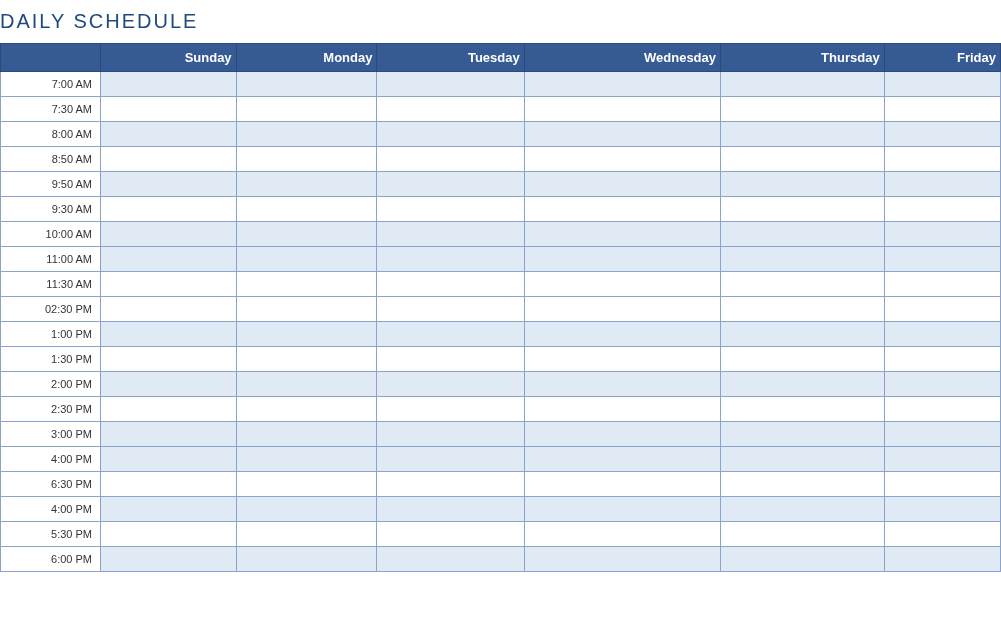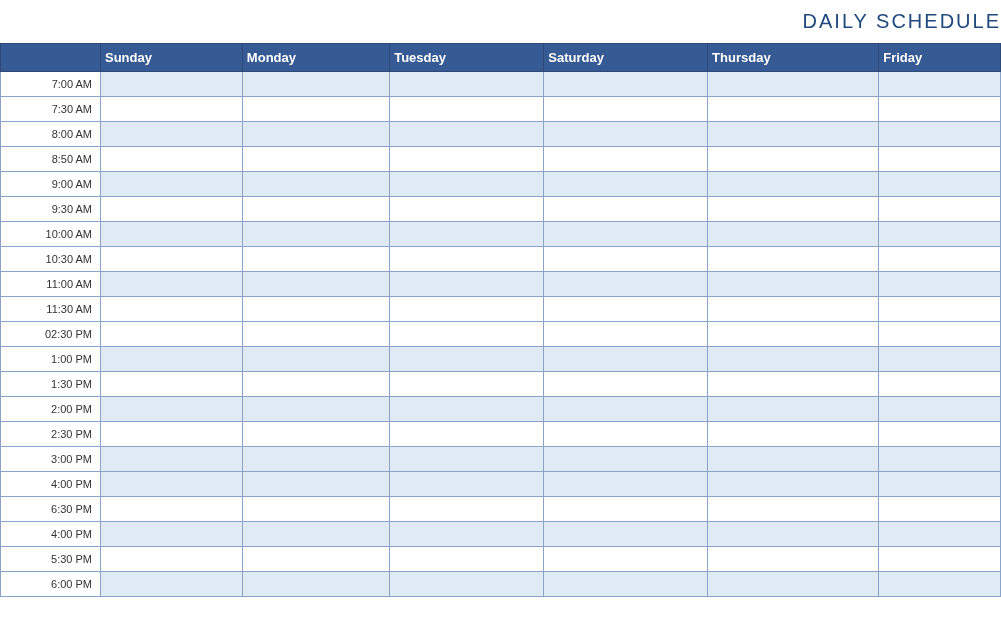--- a/index.html
+++ b/index.html
@@ -6,39 +6,39 @@
       margin: 0;
       padding: 0;
       box-sizing: border-box;
     }
     body {
       font-family: Arial, Helvetica, sans-serif;
       background: #ffffff;
       width: 1001px;
     }
     .title {
-      text-align: right;
+      text-align: left;
       color: #1f497d;
       font-size: 20px;
       font-weight: 400;
       letter-spacing: 2px;
       padding: 10px 0;
     }
     table {
       width: 100%;
       border-collapse: collapse;
     }
     th {
       background: #355a94;
       color: #ffffff;
       font-weight: bold;
       font-size: 13px;
       padding: 6px 4px;
       border: 1px solid #2b4a7a;
-      text-align: left;
+      text-align: right;
       height: 26px;
       margin-top: 20px;
     }
     th.time-header {
       width: 100px;
     }
     td {
       border: 1px solid #8aa3c8;
       height: 25px;
       font-size: 11px;
@@ -65,21 +65,21 @@
 
 <div class="title">DAILY SCHEDULE</div>
 
 <table>
   <thead>
     <tr>
       <th class="time-header"></th>
       <th>Sunday</th>
       <th>Monday</th>
       <th>Tuesday</th>
-      <th>Saturday</th>
+      <th>Wednesday</th>
       <th>Thursday</th>
       <th>Friday</th>
     </tr>
   </thead>
   <tbody>
       <tr class="alt">
         <td class="time-cell">7:00 AM</td>
         <td></td>
         <td></td>
         <td></td>
@@ -108,48 +108,39 @@
       <tr class="norm">
         <td class="time-cell">8:50 AM</td>
         <td></td>
         <td></td>
         <td></td>
         <td></td>
         <td></td>
         <td></td>
       </tr>
       <tr class="alt">
-        <td class="time-cell">9:00 AM</td>
+        <td class="time-cell">9:50 AM</td>
         <td></td>
         <td></td>
         <td></td>
         <td></td>
         <td></td>
         <td></td>
       </tr>
       <tr class="norm">
         <td class="time-cell">9:30 AM</td>
         <td></td>
         <td></td>
         <td></td>
         <td></td>
         <td></td>
         <td></td>
       </tr>
       <tr class="alt">
         <td class="time-cell">10:00 AM</td>
-        <td></td>
-        <td></td>
-        <td></td>
-        <td></td>
-        <td></td>
-        <td></td>
-      </tr>
-      <tr class="norm">
-        <td class="time-cell">10:30 AM</td>
         <td></td>
         <td></td>
         <td></td>
         <td></td>
         <td></td>
         <td></td>
       </tr>
       <tr class="alt">
         <td class="time-cell">11:00 AM</td>
         <td></td>

